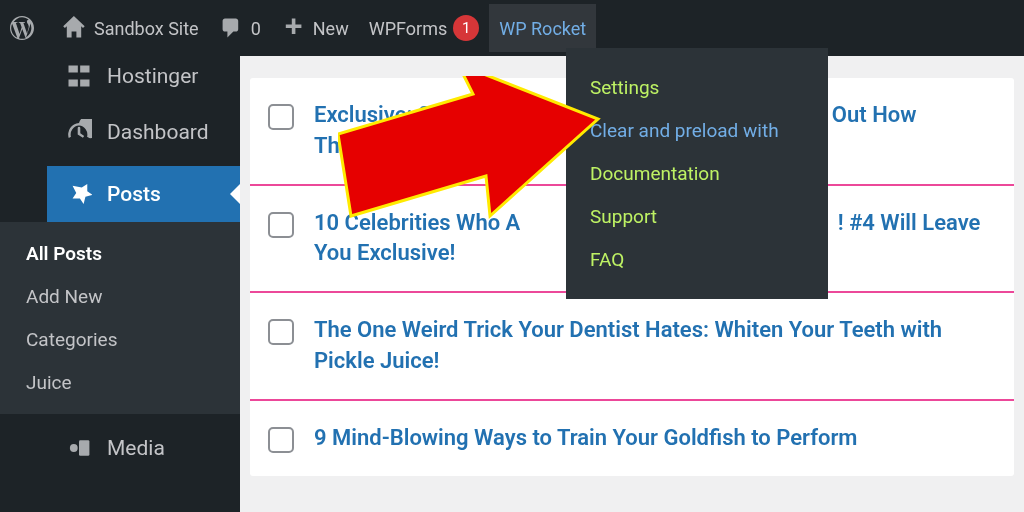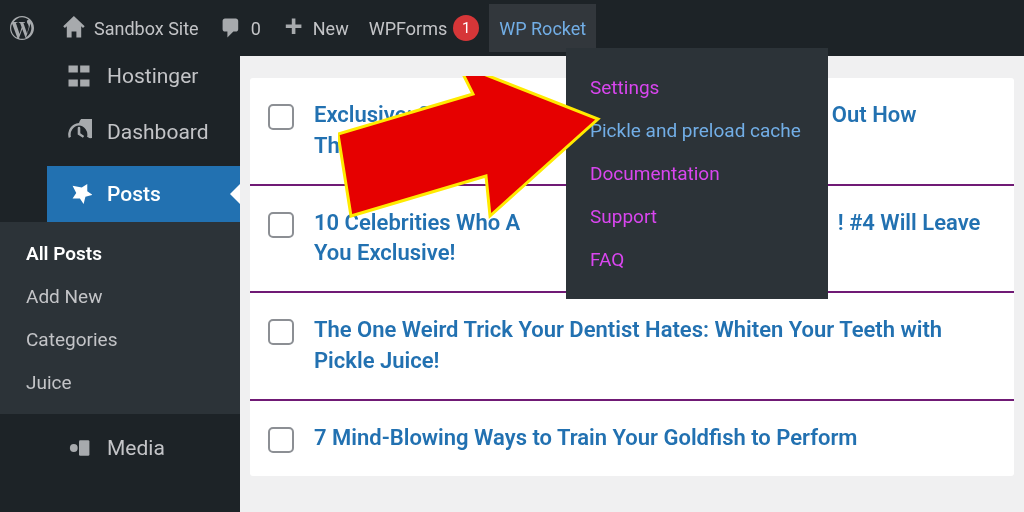--- a/index.html
+++ b/index.html
@@ -62,21 +62,21 @@
       left: 566px;
       background: #2c3338;
       color: #c3c4c7;
       width: 262px;
       padding: 18px 0;
       z-index: 200;
     }
     .dropdown-item {
       padding: 10px 24px;
       font-size: 19px;
-      color: #d946ef;
+      color: #bef264;
       cursor: pointer;
     }
     .dropdown-item.highlighted {
       color: #72aee6;
     }
     .sidebar {
       position: absolute;
       top: 48px;
       left: 0;
       width: 240px;
@@ -143,21 +143,21 @@
       padding: 0 10px;
     }
     .post-list {
       background: #fff;
       border-radius: 3px;
     }
     .post-row {
       display: flex;
       align-items: flex-start;
       padding: 22px 18px;
-      border-top: 2px solid #701a75;
+      border-top: 2px solid #ec4899;
     }
     .post-row:first-child { border-top: none; margin-top: 30px; }
     .checkbox {
       width: 26px;
       height: 26px;
       border: 2px solid #8c8f94;
       border-radius: 5px;
       margin-right: 20px;
       margin-top: 4px;
       cursor: pointer;
@@ -215,21 +215,21 @@
     <span>WPForms</span>
     <span class="badge">1</span>
   </div>
   <div class="admin-bar-item highlighted" style="margin-left:0;">
     <span>WP Rocket</span>
   </div>
 </div>
 
 <div class="dropdown">
   <div class="dropdown-item">Settings</div>
-  <div class="dropdown-item highlighted">Pickle and preload cache</div>
+  <div class="dropdown-item highlighted">Clear and preload with</div>
   <div class="dropdown-item">Documentation</div>
   <div class="dropdown-item">Support</div>
   <div class="dropdown-item">FAQ</div>
 </div>
 
 <div class="sidebar">
   <div class="menu-item">
     <span class="menu-icon">
       <svg viewBox="0 0 24 24" width="28" height="28">
           <path d="M3 3h8v6H3zm0 12h8v6H3zm10-12h8v6h-8zm0 12h8v6h-8z"></path>
@@ -291,20 +291,20 @@
         <span>! #4 Will Leave</span><br>
         <span>You Exclusive!</span>
       </div>
     </div>
     <div class="post-row">
       <div class="checkbox"></div>
       <div class="post-title">The One Weird Trick Your Dentist Hates: Whiten Your Teeth with Pickle Juice!</div>
     </div>
     <div class="post-row">
       <div class="checkbox"></div>
-      <div class="post-title">7 Mind-Blowing Ways to Train Your Goldfish to Perform</div>
+      <div class="post-title">9 Mind-Blowing Ways to Train Your Goldfish to Perform</div>
     </div>
   </div>
 </div>
 
 <svg class="arrow-annotation" width="280" height="170" viewBox="0 0 280 170">
   <path d="M 0 58 L 135 18 L 120 -12 L 260 43 L 152 140 L 148 100 L 13 140 Z" fill="#e60000" stroke="#ffea00" stroke-width="3"></path>
 </svg>
 
 </body></html>

